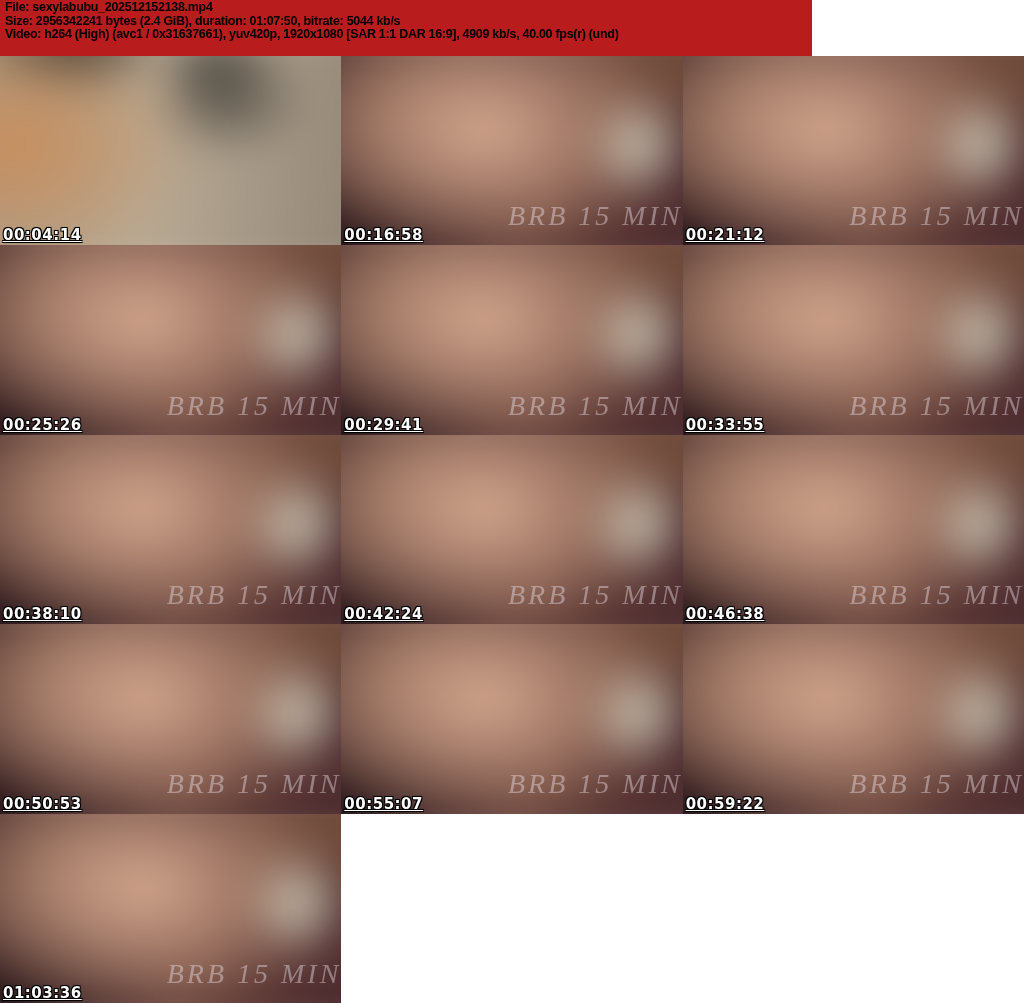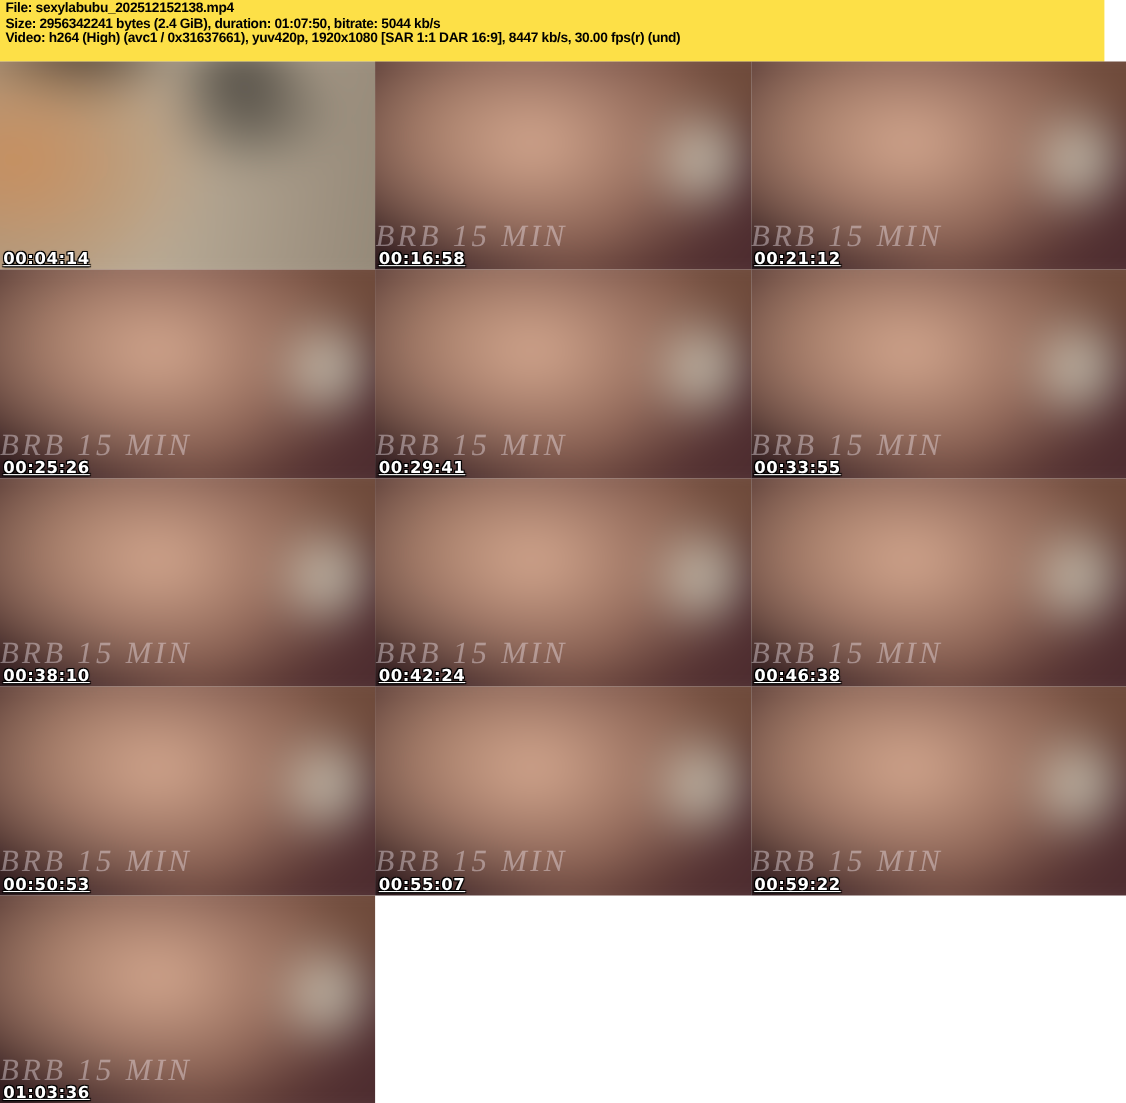--- a/index.html
+++ b/index.html
@@ -1,23 +1,23 @@
 <!DOCTYPE html>
 <html><head>
 <meta charset="utf-8">
 <style>
   * { box-sizing: border-box; margin: 0; padding: 0; }
   html, body { width: 1024px; height: 1003px; overflow: hidden; background: #ffffff; }
   body { font-family: "Liberation Sans", sans-serif; }
 
   
   header.file-info {
-    width: 1004px;
+    width: 812px;
     height: 56px;
-    background: #fde047;
+    background: #b91c1c;
     color: #000000;
     padding: 1px 0 0 5px;
   }
   .hline {
     font-weight: bold;
     font-size: 12.5px;
     line-height: 13.7px;
     letter-spacing: -0.3px;
     white-space: nowrap;
   }
@@ -75,21 +75,21 @@
       radial-gradient(30% 30% at 88% 18%, rgba(122,86,64,0.80),   rgba(122,86,64,0) 100%),
       radial-gradient(40% 40% at 10% 88%, rgba(20,8,14,0.90),     rgba(20,8,14,0) 100%),
       linear-gradient(115deg, #2e1820 0%, #46262c 35%, #5e3a34 60%, #44262e 100%);
   }
 
   
   .watermark {
     position: absolute;
     left: 0; right: 0;
     bottom: 7%;
-    text-align: left;
+    text-align: right;
     font-family: "Liberation Serif", serif;
     font-style: italic;
     font-size: 28px;
     letter-spacing: 3px;
     color: rgba(240, 228, 235, 0.42);
     pointer-events: none;
     white-space: nowrap;
   }
 
   
@@ -108,21 +108,21 @@
     letter-spacing: 0.5px;
     text-decoration: underline;
   }
 </style>
 </head>
 <body>
 
 <header class="file-info">
   <div class="hline">File: sexylabubu_202512152138.mp4</div>
   <div class="hline">Size: 2956342241 bytes (2.4 GiB), duration: 01:07:50, bitrate: 5044 kb/s</div>
-  <div class="hline">Video: h264 (High) (avc1 / 0x31637661), yuv420p, 1920x1080 [SAR 1:1 DAR 16:9], 8447 kb/s, 30.00 fps(r) (und)</div>
+  <div class="hline">Video: h264 (High) (avc1 / 0x31637661), yuv420p, 1920x1080 [SAR 1:1 DAR 16:9], 4909 kb/s, 40.00 fps(r) (und)</div>
 </header>
 
 <main class="sheet">
   <figure class="thumb scene-shower">
     <div class="thumb-art"></div>
 
     <span class="timestamp">00:04:14</span>
   </figure>
 
 

